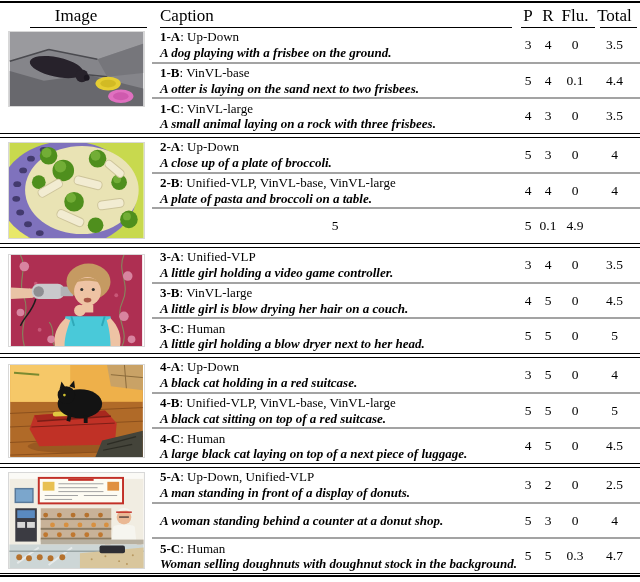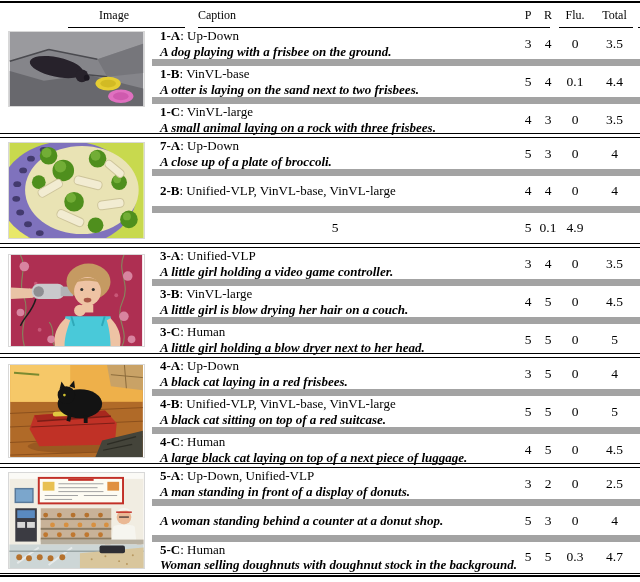--- a/index.html
+++ b/index.html
@@ -1,36 +1,36 @@
 <!DOCTYPE html>
 <html><head>
 <meta charset="utf-8">
 <style>
   html,body{margin:0;padding:0;background:#fff;}
   .paper{width:640px;height:582px;background:#fff;position:relative;overflow:hidden;
          font-family:"Liberation Serif",serif;color:#000;}
   .toprule{height:2px;background:#000;margin-top:1px;}
   .hdr{display:grid;grid-template-columns:152px 1fr 20px 20px 34px 45px;
-       padding-right:3px;height:25px;align-items:center;position:relative;font-size:12px;margin-left:38px;}
+       padding-right:3px;height:25px;align-items:center;position:relative;font-size:17px;}
   .hdr .h-image{text-align:center;}
   .hdr .h-caption{padding-left:8px;}
   .hdr .h-num{text-align:center;}
   .hseg{position:absolute;bottom:0;height:1px;background:#000;}
   .seg-image{left:30px;width:117px;}
   .seg-caption{left:160px;width:352px;}
   .seg-prf{left:521px;width:74px;}
   .seg-total{left:600px;width:37px;}
   .block{display:flex;height:105px;}
   .img-cell{width:152px;display:flex;justify-content:center;align-items:center;}
   .img-cell.top{align-items:flex-start;padding-top:3px;}
   .photo{width:137px;display:block;border:1px solid #d8d8d8;box-sizing:border-box;}
   .rows{flex:1;display:flex;flex-direction:column;}
   .row{flex:1;display:grid;grid-template-columns:1fr 20px 20px 34px 45px;
        padding-right:3px;align-items:center;}
-  .row + .row{border-top:7px solid #a3a3a3;}
+  .row + .row{border-top:2px solid #a3a3a3;}
   .cap-cell{padding-left:8px;line-height:1.2;}
   .model-line{font-size:13px;}
   .model-line b{font-weight:bold;}
   .cap-line{font-size:13px;font-weight:bold;font-style:italic;}
   .num{text-align:center;font-size:13.5px;}
   .block-sep{height:3px;border-top:1px solid #000;border-bottom:1px solid #000;}
   .botrule-a{height:1px;background:#000;}
   .botrule-gap{height:1px;background:#fff;}
   .botrule-b{height:2px;background:#000;}
   .footer-clip{height:14px;overflow:hidden;white-space:nowrap;}
@@ -147,31 +147,32 @@
           <rect x="66" y="36" width="29" height="9" rx="4" transform="rotate(14 80 40)"></rect>
           <rect x="90" y="58" width="27" height="9" rx="4" transform="rotate(-8 103 62)"></rect>
           <rect x="48" y="72" width="29" height="9" rx="4" transform="rotate(24 62 76)"></rect>
           <rect x="96" y="22" width="23" height="8" rx="4" transform="rotate(40 107 26)"></rect>
         </g>
       </svg>
     </div>
     <div class="rows">
       <div class="row">
         <div class="cap-cell">
-          <div class="model-line"><b>7-A</b><span>: Up-Down</span></div>
+          <div class="model-line"><b>2-A</b><span>: Up-Down</span></div>
           <div class="cap-line">A close up of a plate of broccoli.</div>
         </div>
         <div class="num">5</div>
         <div class="num">3</div>
         <div class="num">0</div>
         <div class="num">4</div>
       </div>
       <div class="row">
         <div class="cap-cell">
           <div class="model-line"><b>2-B</b><span>: Unified-VLP, VinVL-base, VinVL-large</span></div>
+          <div class="cap-line">A plate of pasta and broccoli on a table.</div>
         </div>
         <div class="num">4</div>
         <div class="num">4</div>
         <div class="num">0</div>
         <div class="num">4</div>
       </div>
       <div class="row">
         <div class="num">5</div>
         <div class="num">5</div>
         <div class="num">0.1</div>
@@ -285,21 +286,21 @@
         <circle cx="56" cy="31" r="1.4" fill="#cfc030"></circle>
         <path d="M62,50 L60,58 M78,52 L78,60" stroke="#131313" stroke-width="4"></path>
         <path d="M95,78 L137,68 V95 H88 Z" fill="#44443a"></path>
         <path d="M100,82 L130,74 M96,88 L126,82" stroke="#2c2c24" stroke-width="1.2" fill="none"></path>
       </svg>
     </div>
     <div class="rows">
       <div class="row">
         <div class="cap-cell">
           <div class="model-line"><b>4-A</b><span>: Up-Down</span></div>
-          <div class="cap-line">A black cat laying in a red frisbees.</div>
+          <div class="cap-line">A black cat holding in a red suitcase.</div>
         </div>
         <div class="num">3</div>
         <div class="num">5</div>
         <div class="num">0</div>
         <div class="num">4</div>
       </div>
       <div class="row">
         <div class="cap-cell">
           <div class="model-line"><b>4-B</b><span>: Unified-VLP, VinVL-base, VinVL-large</span></div>
           <div class="cap-line">A black cat sitting on top of a red suitcase.</div>

